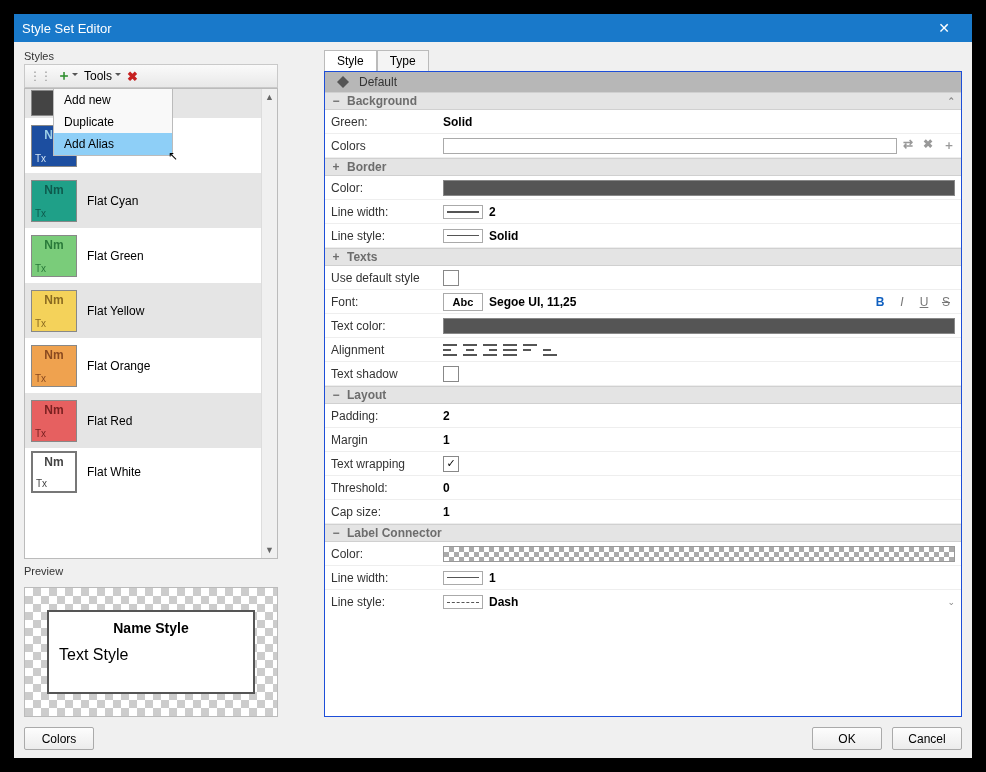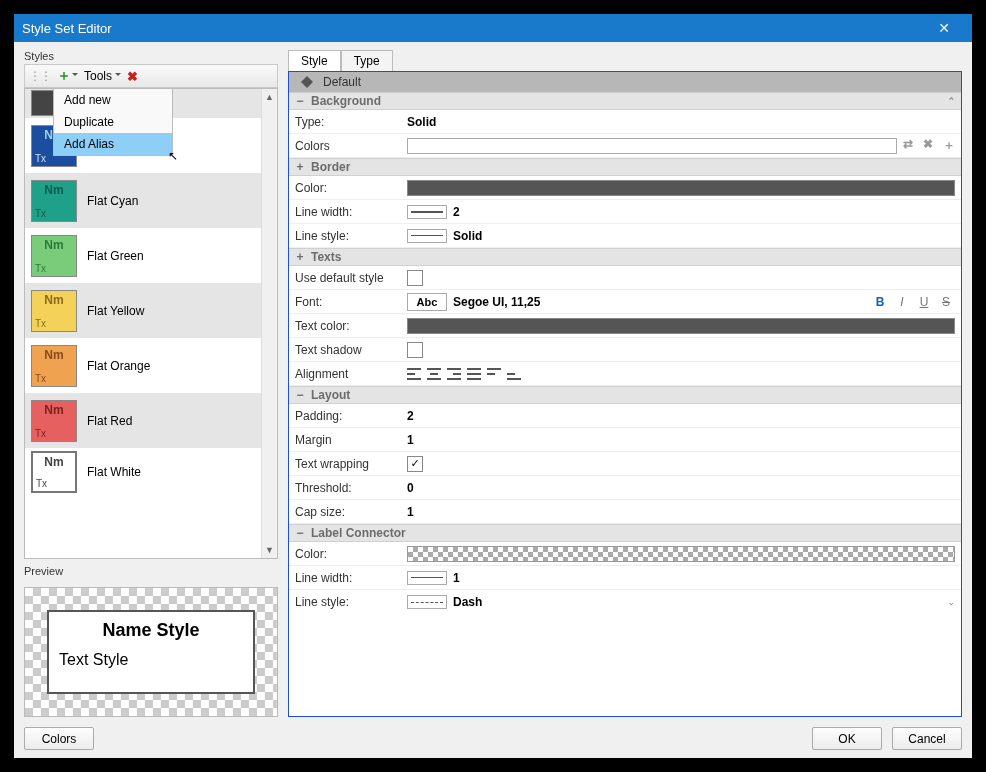--- a/index.html
+++ b/index.html
@@ -32,23 +32,23 @@
 .swatch-nm { font-weight: bold; font-size: 12px; text-align: center; }
 .swatch-tx { font-size: 10px; }
 .row-label { font-size: 12px; }
 .scrollbar-v { position: absolute; right: 0; top: 0; bottom: 0; width: 16px; background: #f0f0f0; border-left: 1px solid #ddd; }
 .sb-arrow { height: 16px; display: flex; align-items: center; justify-content: center; color: #666; font-size: 9px; }
 .preview { border: 1px solid #bbb; height: 130px; margin-top: 8px; position: relative;
   background-color: #fff;
   background-image: linear-gradient(45deg,#ccc 25%,transparent 25%,transparent 75%,#ccc 75%),linear-gradient(45deg,#ccc 25%,transparent 25%,transparent 75%,#ccc 75%);
   background-size: 16px 16px; background-position: 0 0,8px 8px; }
 .preview-box { position: absolute; left: 22px; top: 22px; right: 22px; bottom: 22px; background: #fff; border: 2px solid #555; padding: 8px 10px; }
-.preview-name { font-weight: bold; font-size: 18px; text-align: center; margin-bottom: 10px; }
+.preview-name { font-weight: bold; font-size: 14px; text-align: center; margin-bottom: 10px; }
 .preview-text { color: #000000; font-size: 16px; }
-.right { flex: 1; display: flex; flex-direction: column; }
+.right { flex: 1; display: flex; flex-direction: column; margin-left: 36px; }
 .tabs { display: flex; gap: 0; margin-bottom: -1px; }
 .tab { border: 1px solid #bbb; background: #fff; padding: 3px 12px; font-size: 12px; }
 .tab.active { border-bottom: 1px solid #fff; }
 .tab.inactive { background: #f4f4f4; }
 .panel { flex: 1; border: 1px solid #1d4ed8; background: #fff; overflow: hidden; display: flex; flex-direction: column; }
 .header-row { background: #b7b7b7; height: 20px; display: flex; align-items: center; gap: 4px; padding: 0 6px; color: #333; }
 .arrows { display: flex; }
 .arrow-l, .arrow-r { width: 0; height: 0; border: 6px solid transparent; }
 .arrow-l { border-right-color: #555; }
 .arrow-r { border-left-color: #555; }
@@ -204,21 +204,21 @@
               </div>
             <span>Default</span>
           </div>
 
           <div class="section">
             <span class="sec-icon">−</span>
             <span>Background</span>
             <span class="caret">⌃</span>
           </div>
           <div class="prop">
-            <span class="prop-label">Type:</span>
+            <span class="prop-label">Green:</span>
             <span class="prop-value bold">Solid</span>
           </div>
           <div class="prop">
             <span class="prop-label">Colors</span>
             <div class="prop-value">
               <div class="color-box-empty" style="flex:1"></div>
               <div class="tool-icons">
                 <span>⇄</span>
                 <span>✖</span>
                 <span>＋</span>
@@ -278,26 +278,20 @@
               </div>
             </div>
           </div>
           <div class="prop">
             <span class="prop-label">Text color:</span>
             <div class="prop-value">
                 <div class="color-bar"></div>
               </div>
           </div>
           <div class="prop">
-            <span class="prop-label">Text shadow</span>
-            <div class="prop-value">
-                <div class="checkbox"></div>
-              </div>
-          </div>
-          <div class="prop">
             <span class="prop-label">Alignment</span>
             <div class="prop-value align-icons">
               <div class="align-i">
                   <span style="width:100%"></span>
                   <span style="width:60%"></span>
                   <span style="width:100%"></span>
                 </div>
               <div class="align-i">
                   <span style="width:100%"></span>
                   <span style="width:60%;margin:0 auto"></span>
@@ -317,20 +311,26 @@
                   <span></span>
                   <span style="width:60%"></span>
                   <span style="opacity:0"></span>
                 </div>
               <div class="align-i">
                   <span style="opacity:0"></span>
                   <span style="width:60%"></span>
                   <span></span>
                 </div>
             </div>
+          </div>
+          <div class="prop">
+            <span class="prop-label">Text shadow</span>
+            <div class="prop-value">
+                <div class="checkbox"></div>
+              </div>
           </div>
 
           <div class="section">
             <span class="sec-icon">−</span>
             <span>Layout</span>
           </div>
           <div class="prop">
             <span class="prop-label">Padding:</span>
             <span class="prop-value bold">2</span>
           </div>

